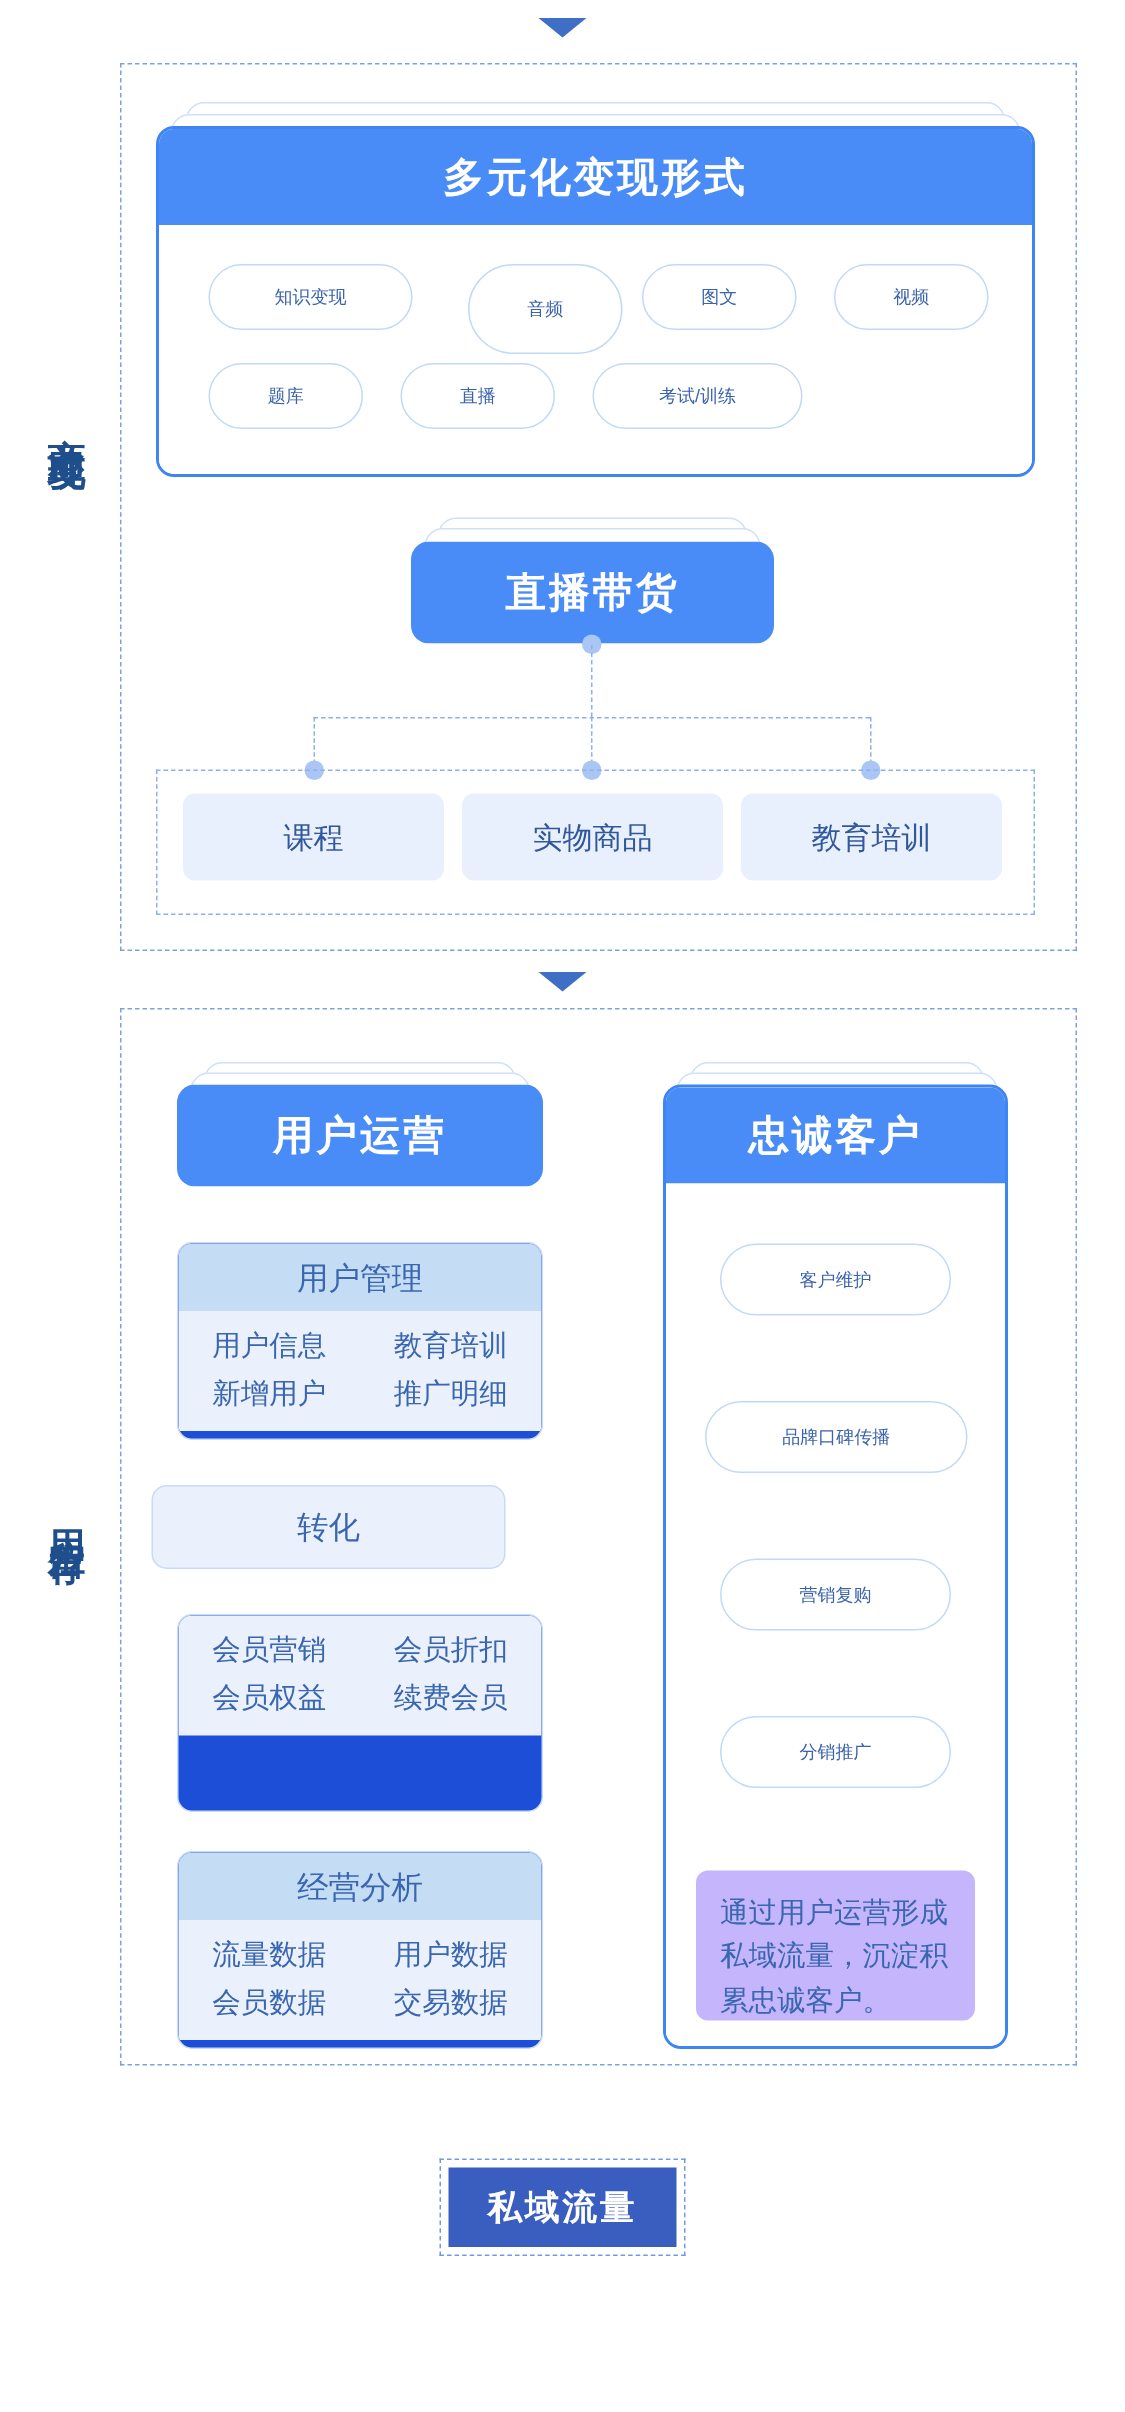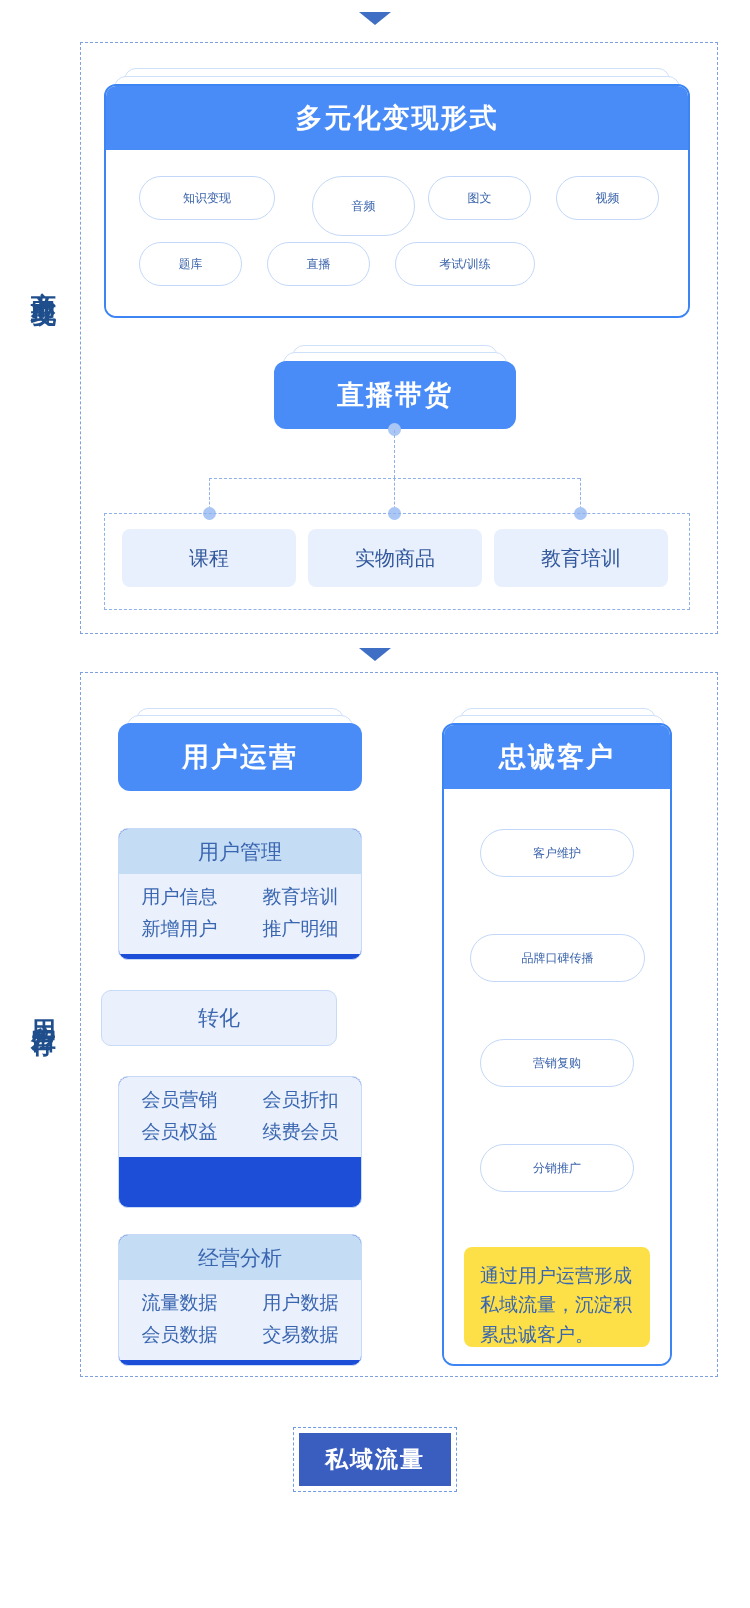--- a/index.html
+++ b/index.html
@@ -130,21 +130,21 @@
     background: #eaf1fd;
     color: #3a66b0;
     font-size: 21px;
     display: flex;
     align-items: center;
     justify-content: center;
   }
 
   
   .note {
-    background: #fde047;
+    background: #c4b5fd;
     border-radius: 8px;
     color: #3a66b0;
     font-size: 19px;
     line-height: 1.55;
     padding: 14px 14px 14px 16px;
   }
 
   
   .dot {
     position: absolute;
@@ -158,20 +158,21 @@
   }
   .hline {
     position: absolute;
     border-top: 1.5px dashed #8fb0e8;
   }
 
   
   .badge-wrap {
     border: 1.5px dashed #6f9ae6;
     padding: 5px;
+    margin-top: 12px;
   }
   .badge {
     background: #3a5ec0;
     color: #ffffff;
     font-size: 23px;
     font-weight: 700;
     letter-spacing: 2px;
     padding: 11px 26px;
     display: flex;
     align-items: center;

